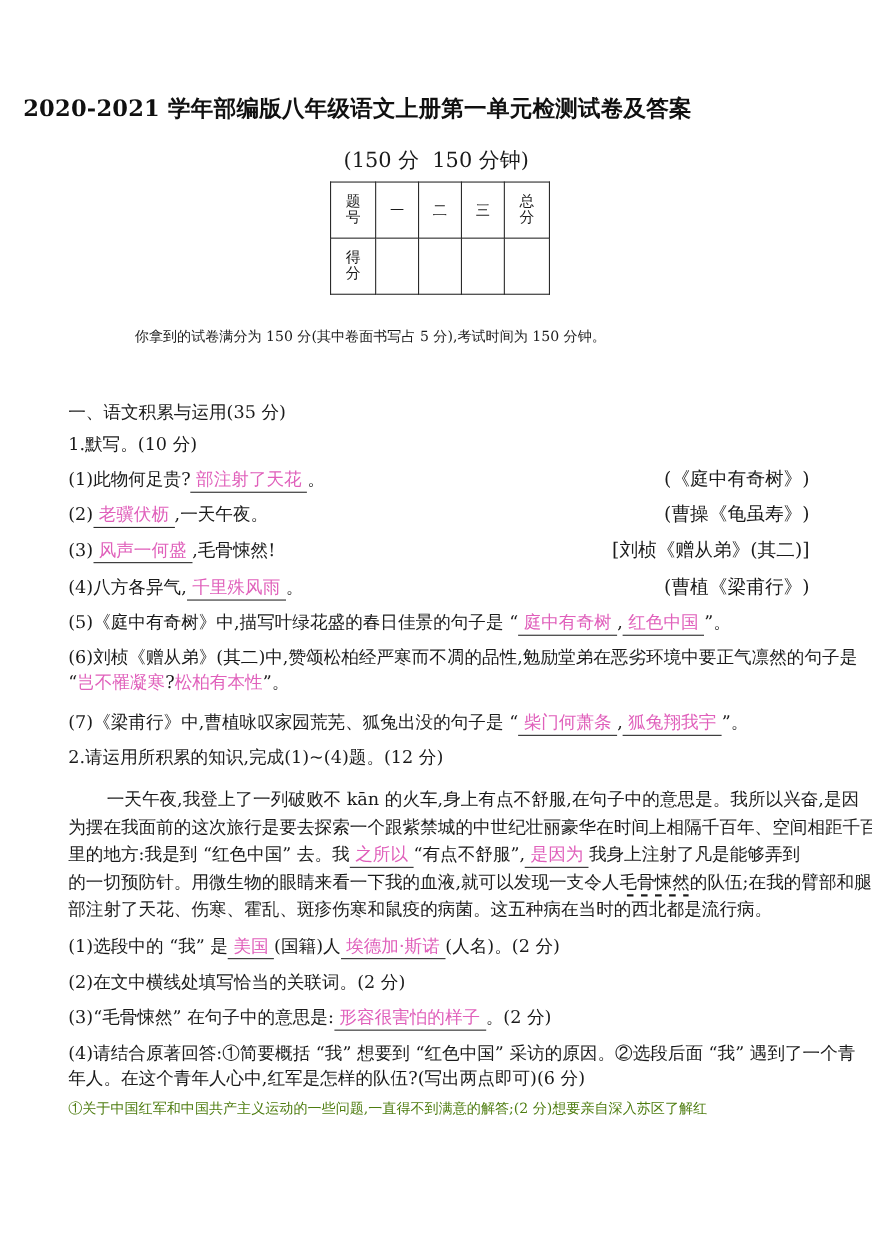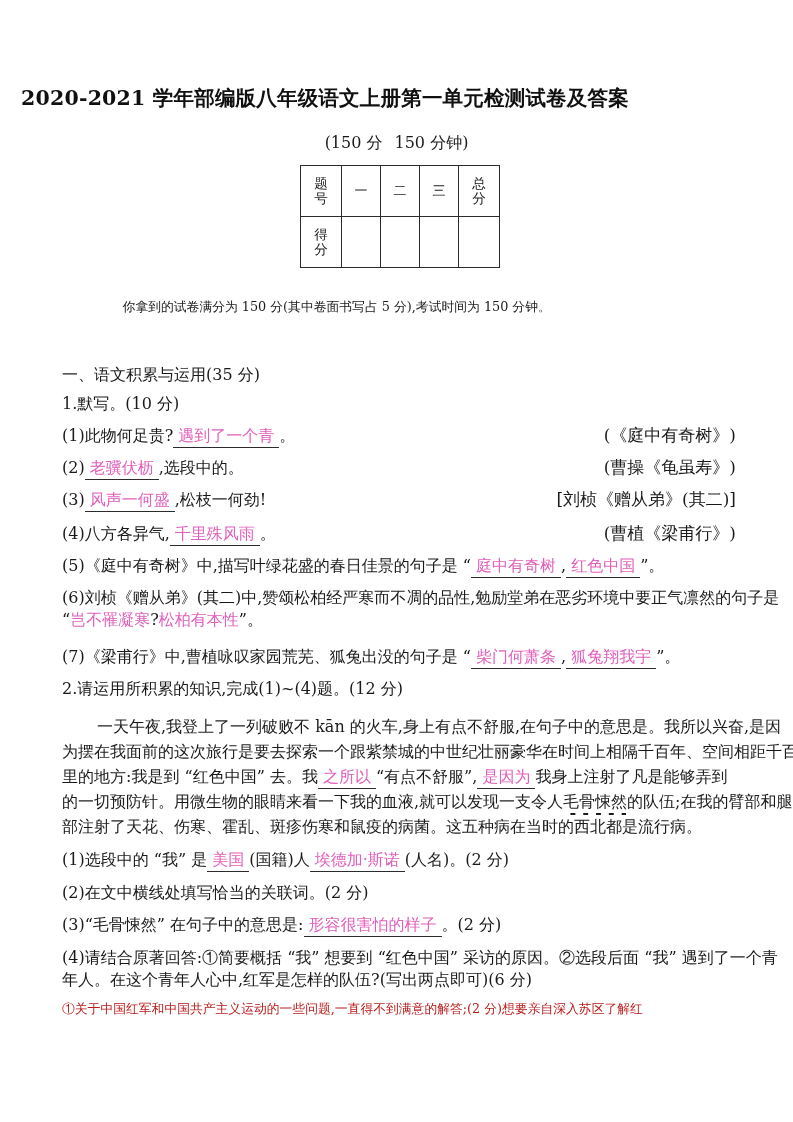--- a/index.html
+++ b/index.html
@@ -33,21 +33,21 @@
     font-size: 20.5px;
     font-weight: 700;
     letter-spacing: 0.2px;
     color: #101010;
   }
   .subtitle {
     position: absolute;
     left: 0; top: 133px;
     width: 793px;
     text-align: center;
-    font-size: 16px;
+    font-size: 19px;
     color: #1a1a1a;
   }
   .subtitle .gap { display:inline-block; width: 12px; }
 
   
   .score-table {
     position: absolute;
     left: 300px;
     top: 165px;
     border-collapse: collapse;
@@ -125,21 +125,21 @@
     bottom: -4px;
     height: 2px;
     background-image: radial-gradient(circle, #1a1a1a 45%, rgba(0,0,0,0) 46%);
     background-size: 12.8px 2px;
     background-repeat: repeat-x;
     background-position: 2.5px 0;
   }
 
   .pinkline {
     position: absolute;
-    color: #b91c1c;
+    color: #4d7c0f;
     font-size: 12.8px;
     line-height: 1.45;
     white-space: nowrap;
   }
 </style>
 </head>
 <body>
 
 <div class="page">
 
@@ -180,31 +180,31 @@
   </tbody>
     </table>
 
   <div class="para indent" style="left:97px; top:294px; width:640px;">你拿到的试卷满分为 150 分(其中卷面书写占 5 分),考试时间为 150 分钟。</div>
 
   <div class="blk" style="left:62px; top:363px;">一、语文积累与运用(35 分)</div>
 
   <div class="blk" style="left:62px; top:392px;">1.默写。(10 分)</div>
 
   <div class="blk" style="left:62px; top:424px;">
-    <span>(1)</span><span>此物何足贵?</span><span class="ans">遇到了一个青</span><span>。</span>
+    <span>(1)</span><span>此物何足贵?</span><span class="ans">部注射了天花</span><span>。</span>
   </div>
   <div class="cite" style="top:424px;">(《庭中有奇树》)</div>
 
   <div class="blk" style="left:62px; top:456px;">
-    <span>(2)</span><span class="ans">老骥伏枥</span><span>,选段中的。</span>
+    <span>(2)</span><span class="ans">老骥伏枥</span><span>,一天午夜。</span>
   </div>
   <div class="cite" style="top:456px;">(曹操《龟虽寿》)</div>
 
   <div class="blk" style="left:62px; top:488px;">
-    <span>(3)</span><span class="ans">风声一何盛</span><span>,松枝一何劲!</span>
+    <span>(3)</span><span class="ans">风声一何盛</span><span>,毛骨悚然!</span>
   </div>
   <div class="cite" style="top:488px;">[刘桢《赠从弟》(其二)]</div>
 
   <div class="blk" style="left:62px; top:522px;">
     <span>(4)</span><span>八方各异气,</span><span class="ans">千里殊风雨</span><span>。</span>
   </div>
   <div class="cite" style="top:522px;">(曹植《梁甫行》)</div>
 
   <div class="blk" style="left:62px; top:554px;">
     <span>(5)</span><span>《庭中有奇树》中,描写叶绿花盛的春日佳景的句子是 “</span><span class="ans">庭中有奇树</span><span>,</span><span class="ans">红色中国</span><span>”。</span>

